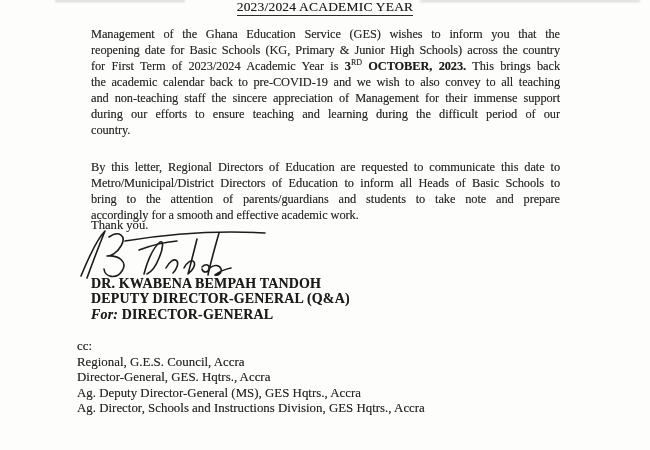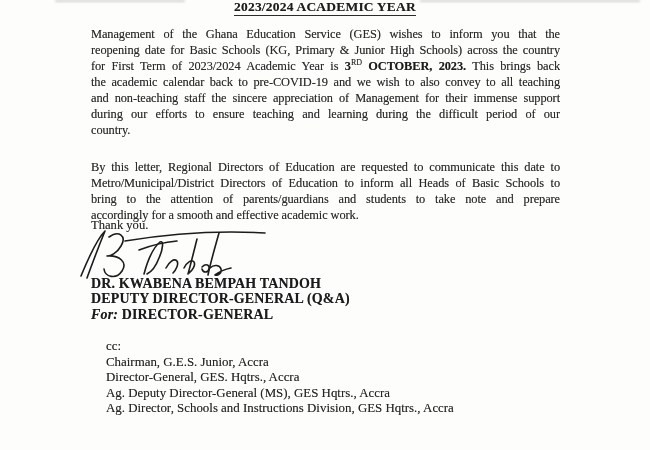--- a/index.html
+++ b/index.html
@@ -12,21 +12,21 @@
     color:#2a2a2a;
     text-shadow:0 0 0.6px rgba(70,70,70,0.55);
   }
   
   .smudge{position:absolute;top:0;height:2px;background:rgba(125,125,125,0.32);filter:blur(1px);}
   .smudge.left{left:55px;width:130px;}
   .smudge.right{left:420px;width:220px;}
 
   .title{
     position:absolute;top:-1px;left:0;width:650px;
-    text-align:center;font-weight:bold;font-size:13.5px;
+    text-align:center;font-weight:normal;font-size:13.5px;
     color:#1d1d1d;letter-spacing:0.2px;
   }
   .title .u{border-bottom:1.6px solid #2b2b2b;padding-bottom:1px;}
 
   .col{position:absolute;left:91px;width:469px;}
   .jline{
     font-size:12.4px;line-height:16px;height:16px;
     letter-spacing:-0.1px;
     text-align:justify;text-align-last:justify;-moz-text-align-last:justify;
     overflow:hidden;white-space:nowrap;
@@ -41,21 +41,21 @@
 
   .sig-svg{position:absolute;left:78px;top:227px;}
   .sig-block{
     position:absolute;left:91px;top:276px;
     font-weight:bold;font-size:14px;line-height:15.4px;
     color:#1b1b1b;letter-spacing:0.15px;
   }
   .sig-block .for-label{font-style:italic;}
 
   .cc-block{
-    position:absolute;left:106px;top:339px;
+    position:absolute;left:77px;top:339px;
     font-size:12.9px;line-height:15.6px;color:#262626;
   }
 </style>
 </head>
 <body>
 
 <div class="page">
 
   <div class="smudge left"></div>
   <div class="smudge right"></div>
@@ -96,19 +96,19 @@
   </svg>
 
   <div class="sig-block">
     <div>DR. KWABENA BEMPAH TANDOH</div>
     <div>DEPUTY DIRECTOR-GENERAL (Q&amp;A)</div>
     <div><span class="for-label">For:</span><span> DIRECTOR-GENERAL</span></div>
   </div>
 
   <div class="cc-block">
     <div>cc:</div>
-    <div>Chairman, G.E.S. Junior, Accra</div>
+    <div>Regional, G.E.S. Council, Accra</div>
     <div>Director-General, GES. Hqtrs., Accra</div>
     <div>Ag. Deputy Director-General (MS), GES Hqtrs., Accra</div>
     <div>Ag. Director, Schools and Instructions Division, GES Hqtrs., Accra</div>
   </div>
 
 </div>
 
 </body></html>

